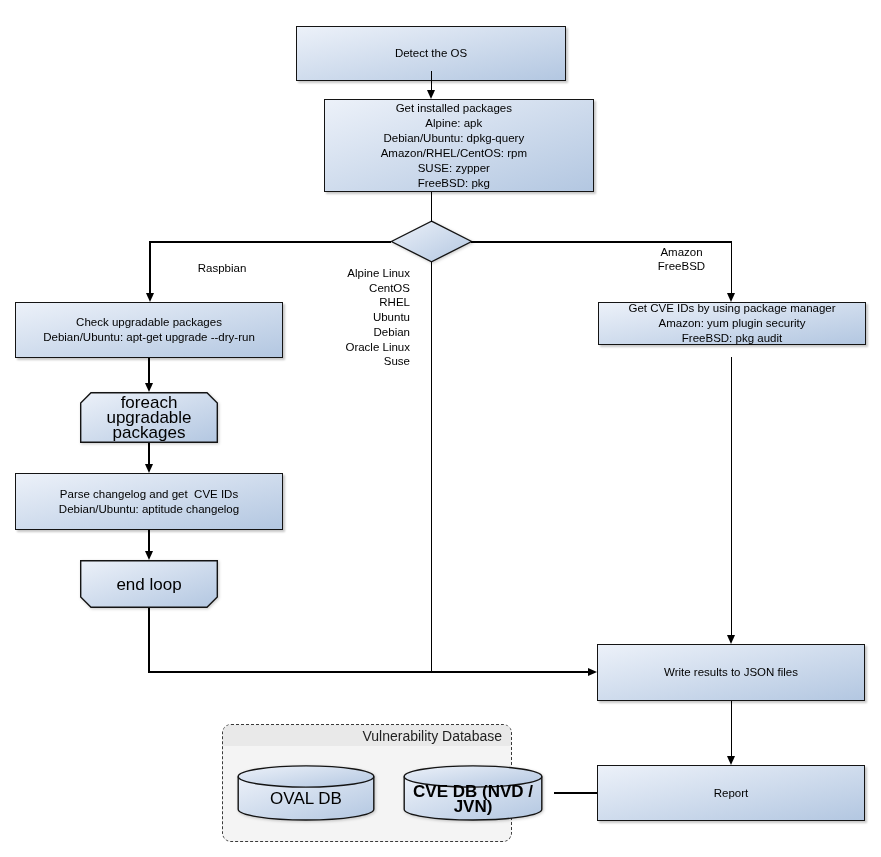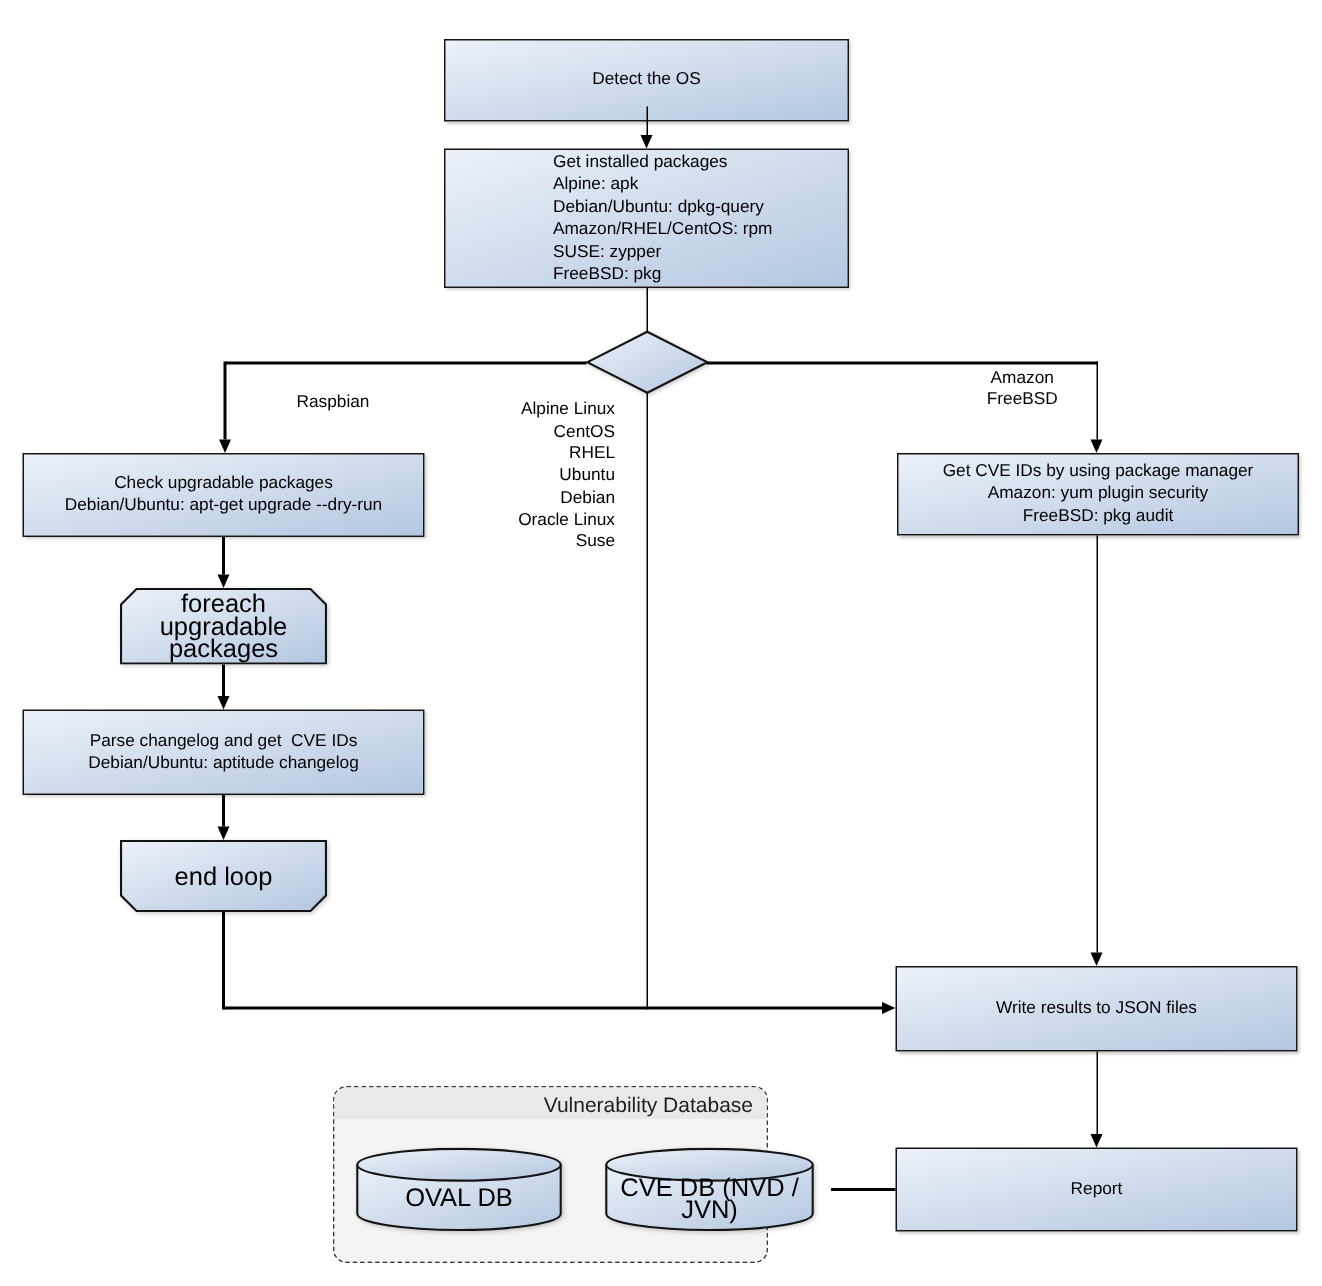--- a/index.html
+++ b/index.html
@@ -9,21 +9,21 @@
   }
   .node {
     position:absolute; box-sizing:border-box;
     display:flex; align-items:center; justify-content:center;
     background:linear-gradient(to bottom right, #ecf1f9 0%, #b3c7e1 100%);
     border:1.4px solid #141414;
     box-shadow:1.5px 1.5px 2px rgba(0,0,0,0.22);
     font-size:11.5px; line-height:15px; text-align:center;
   }
   .pre { white-space:pre-wrap; }
-  .node.right-text { justify-content:flex-end; text-align:left; padding-right:50px; }
+  .node.right-text { justify-content:flex-end; text-align:center; padding-right:66px;margin-left:28px; }
   .shape { position:absolute; }
   .shape svg { display:block; filter:drop-shadow(1.5px 1.5px 1.5px rgba(0,0,0,0.22)); }
   .shape .overlay {
     position:absolute; left:0; top:0; right:0; bottom:0;
     display:flex; align-items:center; justify-content:center;
     font-size:17px; line-height:15px; text-align:center;
   }
   .vline { position:absolute; width:1.4px; background:#000; }
   .hline { position:absolute; height:1.4px; background:#000; }
   .arr-d { position:absolute; width:0; height:0;
@@ -69,21 +69,21 @@
   <div class="node" style="left:15px; top:302px; width:268px; height:56px;">
     <span class="pre">Check upgradable packages
 Debian/Ubuntu: apt-get upgrade --dry-run</span>
   </div>
 
   <div class="node" style="left:15px; top:473px; width:268px; height:57px;">
     <span class="pre">Parse changelog and get  CVE IDs
 Debian/Ubuntu: aptitude changelog</span>
   </div>
 
-  <div class="node" style="left:598px; top:302px; width:268px; height:55px;">
+  <div class="node" style="left:598px; top:302px; width:268px; height:43px;">
     <span class="pre">Get CVE IDs by using package manager
 Amazon: yum plugin security
 FreeBSD: pkg audit</span>
   </div>
 
   <div class="node" style="left:597px; top:644px; width:268px; height:57px;">
     <span class="pre">Write results to JSON files</span>
   </div>
 
   <div class="node" style="left:597px; top:765px; width:268px; height:56px;">
@@ -189,21 +189,21 @@
           <stop offset="0" stop-color="#ecf1f9"></stop>
             <stop offset="1" stop-color="#b3c7e1"></stop>
         </linearGradient>
       </defs>
       <path d="M 1.2 11.5 L 1.2 44.2 A 67.8 10.8 0 0 0 136.8 44.2 L 136.8 11.5" fill="url(#gCy1)" stroke="#141414" stroke-width="1.4"></path>
       <ellipse cx="69" cy="11.5" rx="67.8" ry="10.6" fill="url(#gCy1)" stroke="#141414" stroke-width="1.4"></ellipse>
     </svg>
     <div class="overlay pre">OVAL DB</div>
   </div>
 
-  <div class="shape cyl" style="left:403px; top:765px; width:140px; height:56px;">
+  <div class="shape cyl" style="left:403px; top:765px; width:140px; height:56px;font-weight:bold;">
     <svg width="140" height="56">
       <defs>
         <linearGradient id="gCy2" x1="0" y1="0" x2="1" y2="1">
           <stop offset="0" stop-color="#ecf1f9"></stop>
             <stop offset="1" stop-color="#b3c7e1"></stop>
         </linearGradient>
       </defs>
       <path d="M 1.2 11.5 L 1.2 44.2 A 68.8 10.8 0 0 0 138.8 44.2 L 138.8 11.5" fill="url(#gCy2)" stroke="#141414" stroke-width="1.4"></path>
       <ellipse cx="70" cy="11.5" rx="68.8" ry="10.6" fill="url(#gCy2)" stroke="#141414" stroke-width="1.4"></ellipse>
     </svg>

